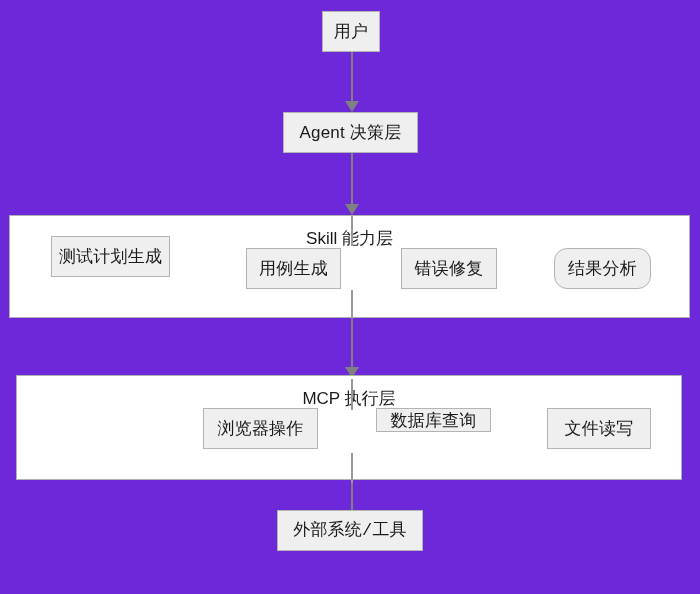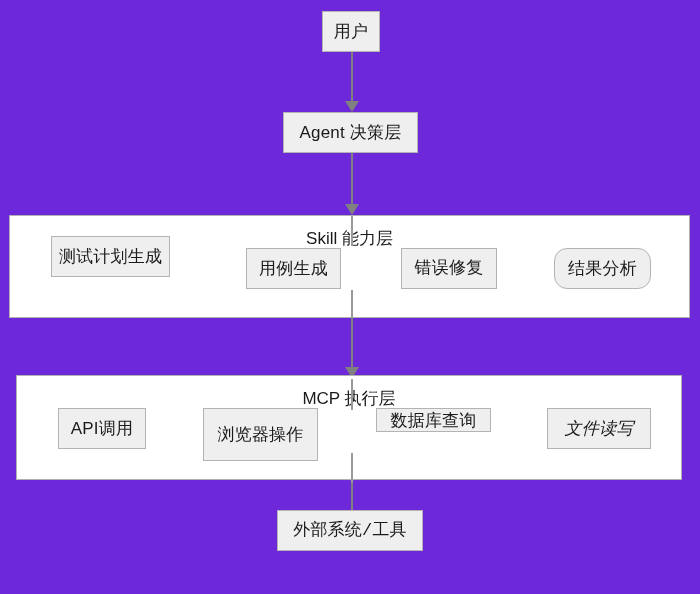--- a/index.html
+++ b/index.html
@@ -108,53 +108,50 @@
     <div class="layer-title" style="top:14px;">Skill 能力层</div>
 
     <div class="node" style="left:41px; top:20px; width:119px; height:41px;">
       <span>测试计划生成</span>
     </div>
 
     <div class="node" style="left:236px; top:32px; width:95px; height:41px;text-align:center;">
       <span>用例生成</span>
     </div>
 
-    <div class="node" style="left:391px; top:32px; width:96px; height:41px;font-family:Liberation Mono, monospace;">
+    <div class="node" style="left:391px; top:32px; width:96px; height:41px;">
       <span>错误修复</span>
     </div>
 
     <div class="node" style="left:544px; top:32px; width:97px; height:41px;border-radius:13px;">
       <span>结果分析</span>
     </div>
   </div>
 
   <div class="stub" style="left:351px; top:216px; height:30px;"></div>
   <div class="stub" style="left:351px; top:290px; height:28px;"></div>
 
   <div class="arrow" style="left:351px; top:318px; height:60px;">
     <div class="arrow-line" style="height:50px;"></div>
     <div class="arrow-head" style="top:49px;"></div>
   </div>
 
   <div class="layer" style="left:16px; top:375px; width:666px; height:105px;">
     <div class="layer-title" style="top:14px;">MCP 执行层</div>
 
-    <div class="node" style="left:41px; top:32px; width:88px; height:41px;">
-      <span>API调用</span>
-    </div>
 
-    <div class="node" style="left:186px; top:32px; width:115px; height:53px;">
+    <div class="node" style="left:186px; top:32px; width:115px; height:41px;">
       <span>浏览器操作</span>
     </div>
 
     <div class="node" style="left:359px; top:32px; width:115px; height:24px;">
       <span>数据库查询</span>
     </div>
 
-    <div class="node" style="left:530px; top:32px; width:104px; height:41px;font-style:italic;">
+    <div class="node" style="left:530px; top:32px; width:104px; height:41px;">
       <span>文件读写</span>
     </div>
   </div>
 
   <div class="stub" style="left:351px; top:379px; height:31px;"></div>
   <div class="stub" style="left:351px; top:453px; height:30px;"></div>
 
   <div class="arrow" style="left:351px; top:483px; height:59px;">
     <div class="arrow-line" style="height:49px;"></div>
     <div class="arrow-head" style="top:48px;"></div>

